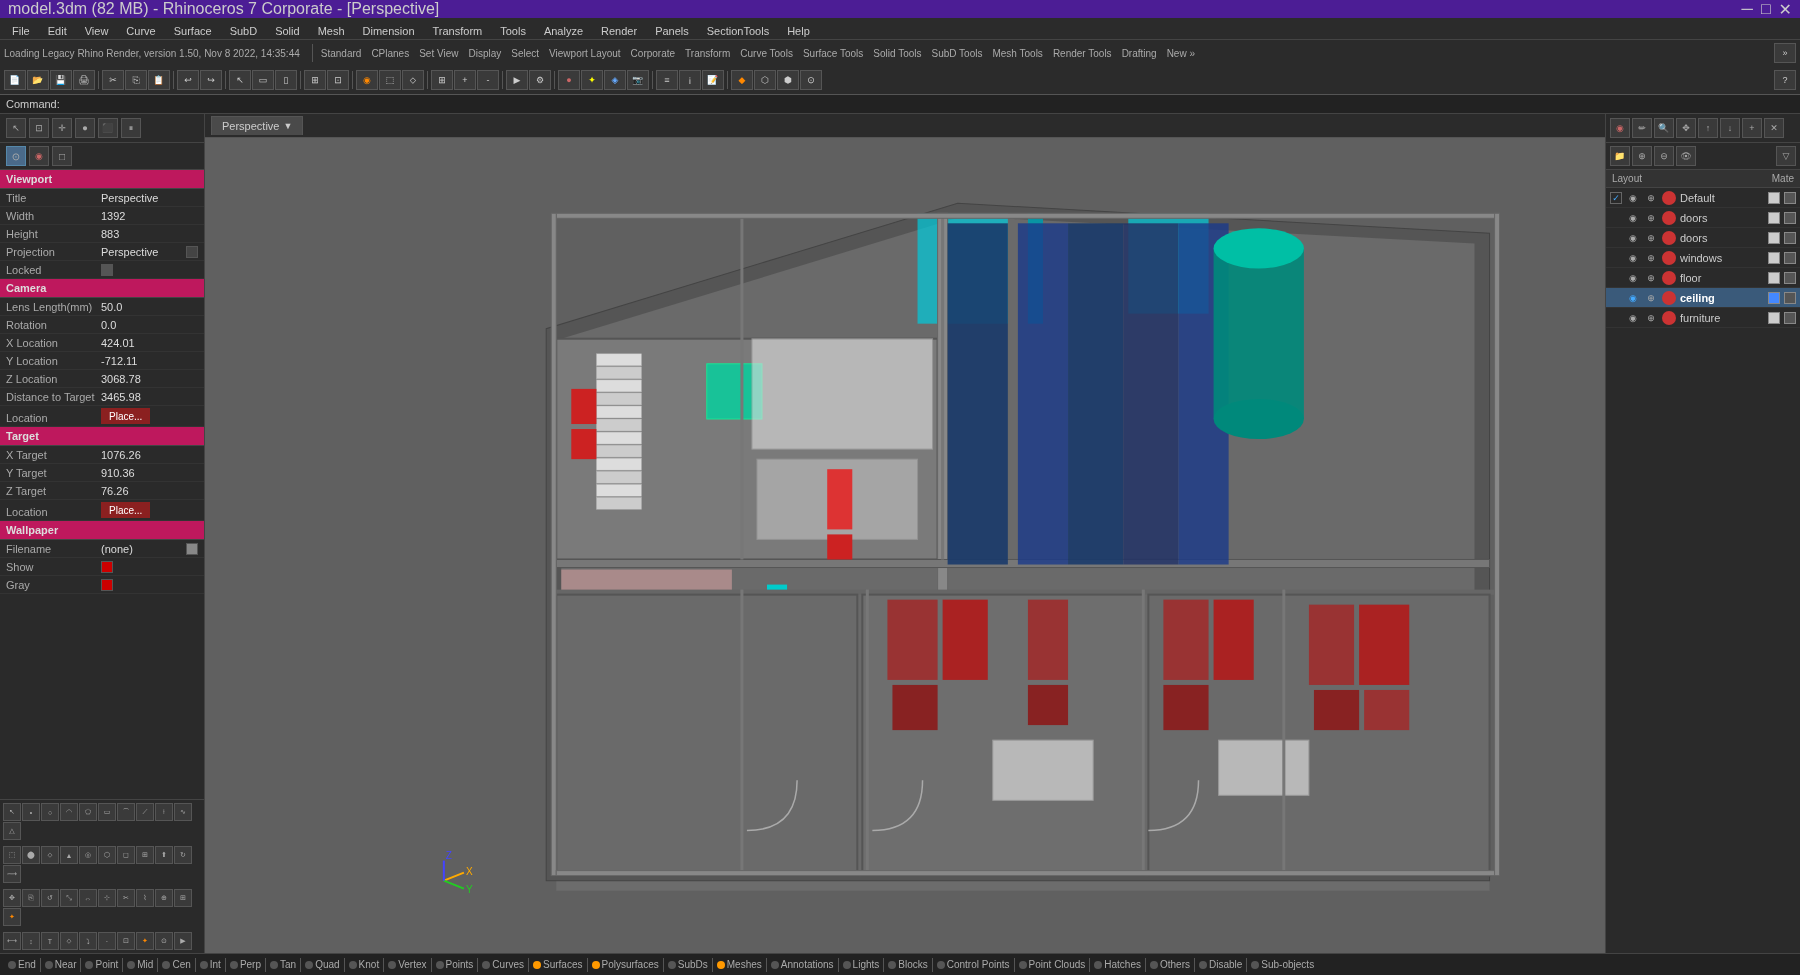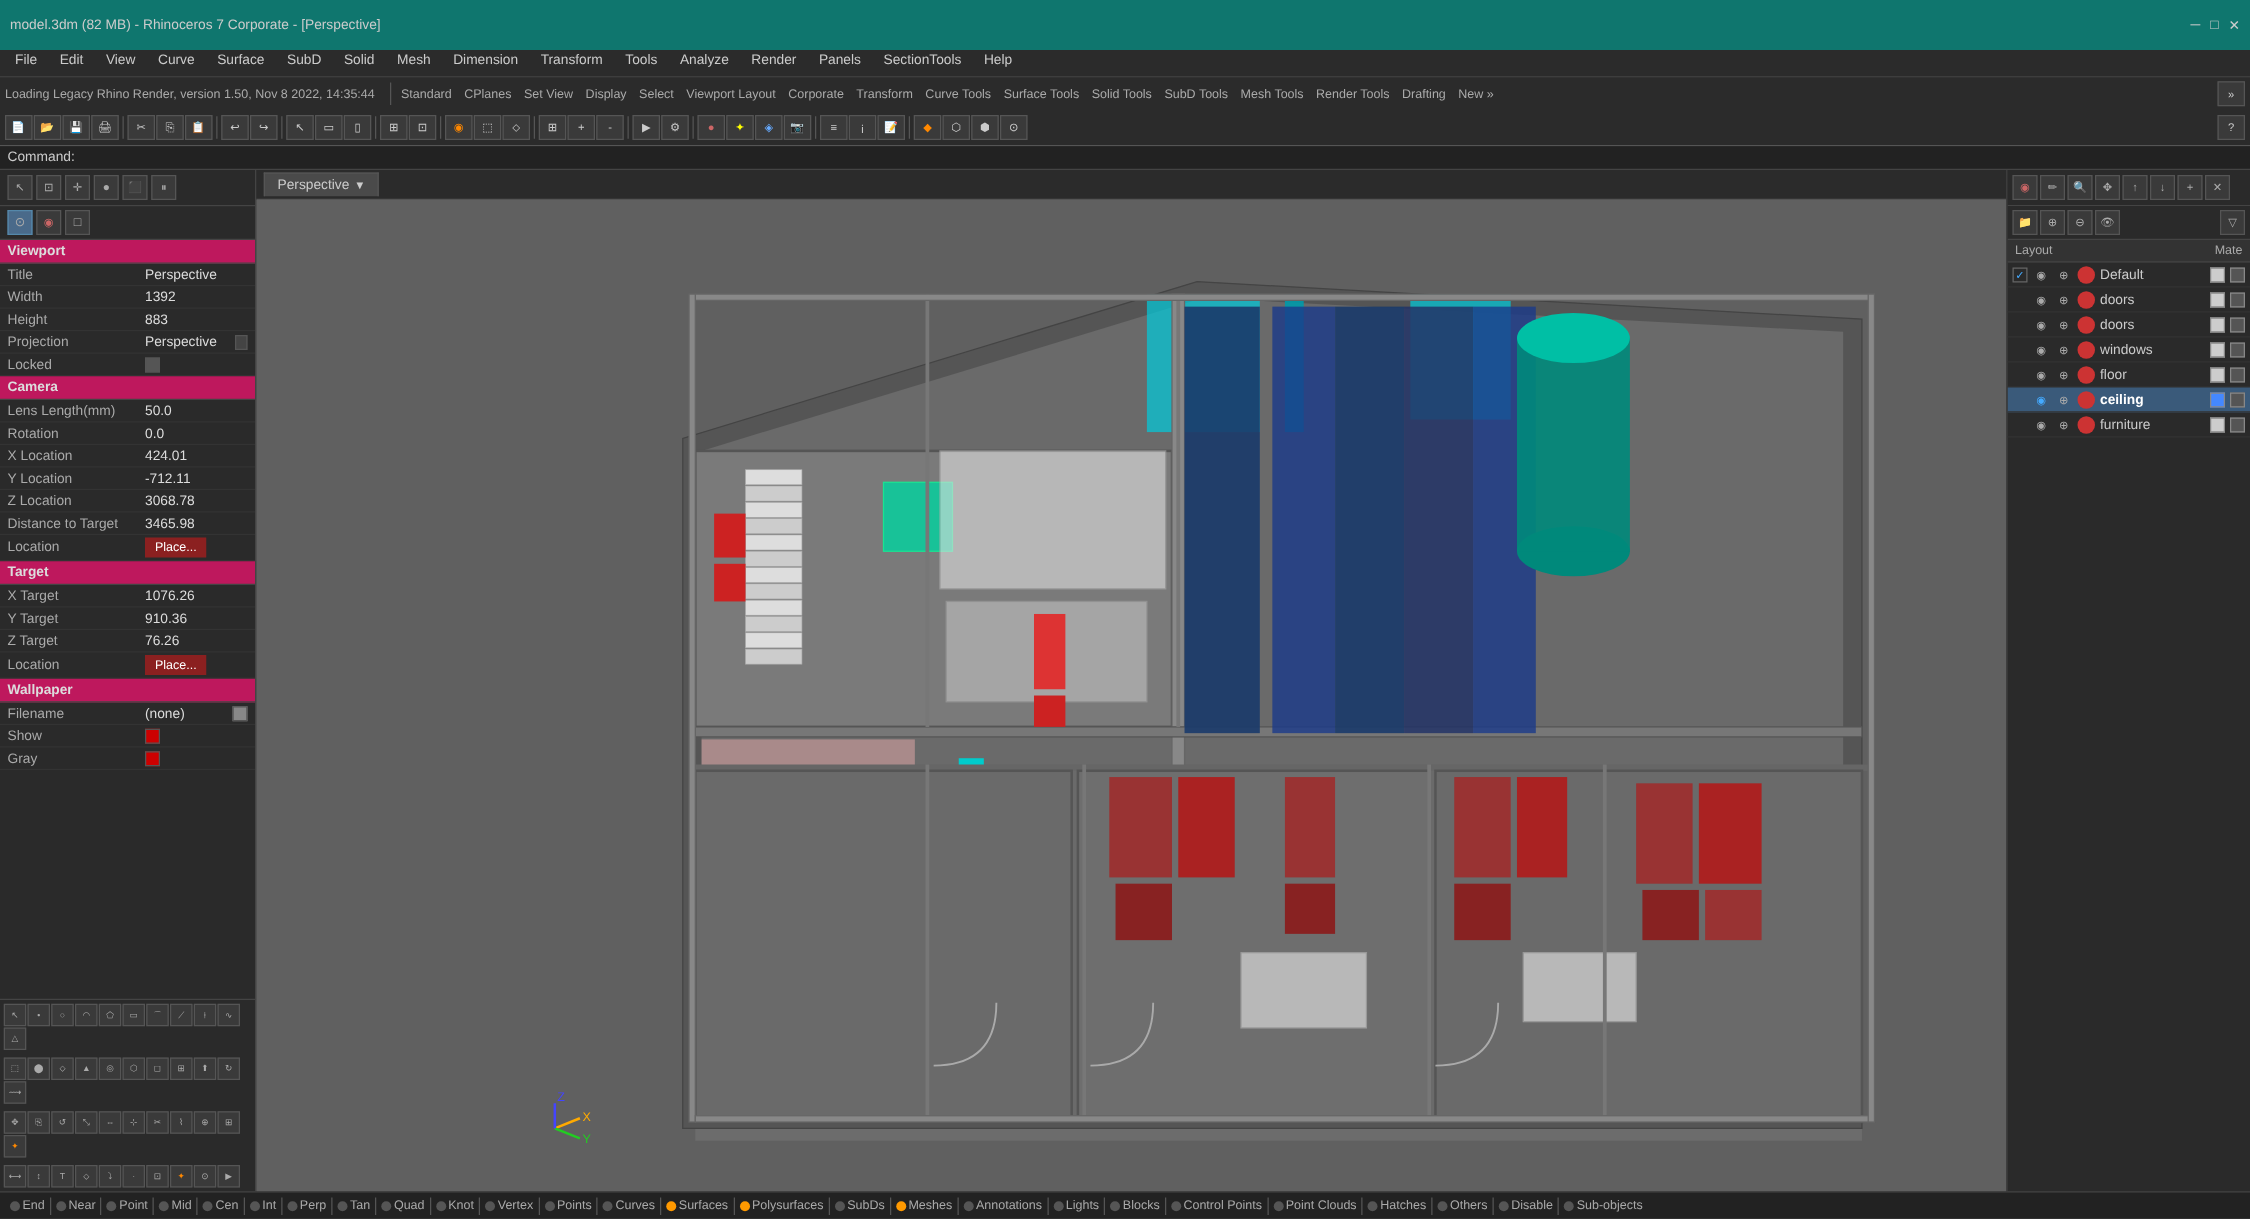--- a/index.html
+++ b/index.html
@@ -10,36 +10,36 @@
       color: #ddd;
       width: 1800px;
       height: 975px;
       overflow: hidden;
       display: flex;
       flex-direction: column;
     }
 
     
     #title-bar {
-      background: #0f766e;
+      background: #4c1d95;
       color: #ccc;
-      height: 40px;
+      height: 18px;
       display: flex;
       align-items: center;
       padding: 0 8px;
-      font-size: 11px;
+      font-size: 16px;
       flex-shrink: 0;
     }
 
     
     #menu-bar {
       background: #2b2b2b;
       height: 22px;
       display: flex;
-      align-items: flex-start;
+      align-items: flex-end;
       padding: 0 4px;
       gap: 2px;
       flex-shrink: 0;
       border-bottom: 1px solid #444;
     }
     .menu-item {
       padding: 2px 8px;
       color: #ccc;
       cursor: pointer;
       font-size: 11px;
@@ -149,25 +149,24 @@
       background: #be185d;
       padding: 3px 6px;
       font-weight: bold;
       font-size: 11px;
       color: #ddd;
       border-bottom: 1px solid #444;
       cursor: pointer;
     }
     .prop-row {
       display: flex;
-      align-items: center;
+      align-items: flex-end;
       padding: 2px 6px;
       border-bottom: 1px solid #333;
       min-height: 18px;
-      gap: 15px;
     }
     .prop-label {
       color: #aaa;
       width: 95px;
       flex-shrink: 0;
       font-size: 11px;
     }
     .prop-value {
       color: #ddd;
       font-size: 11px;

